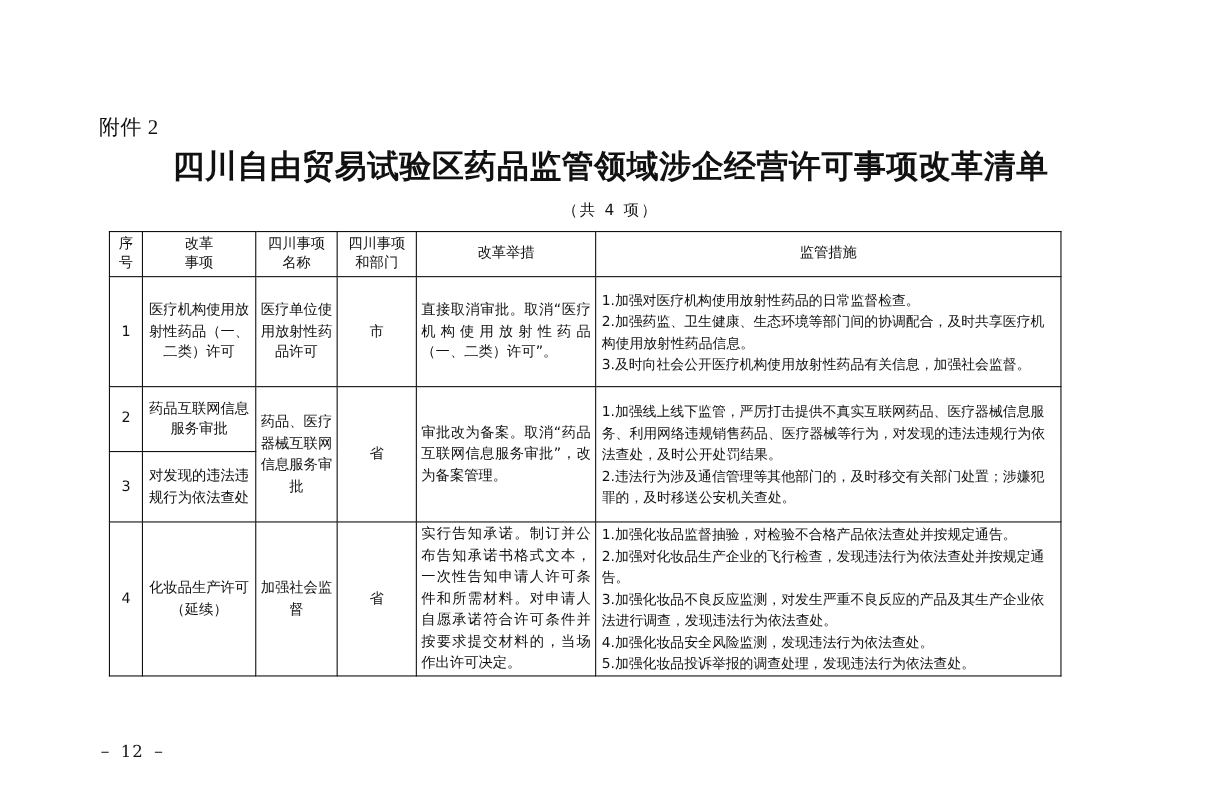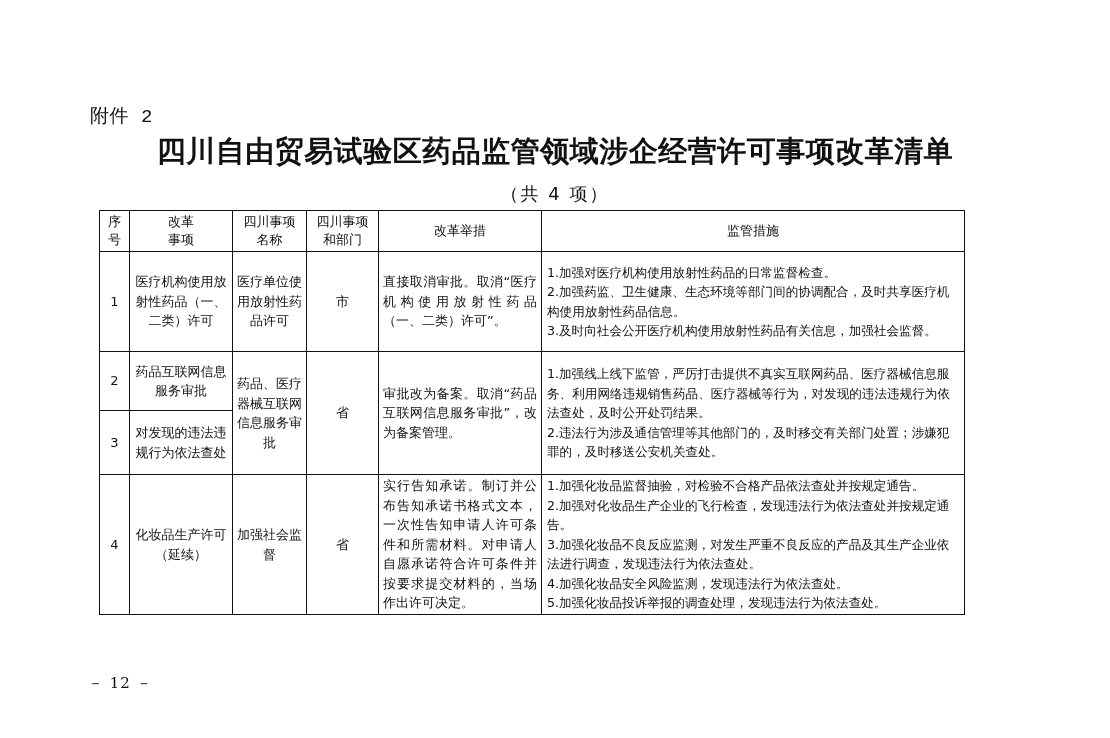--- a/index.html
+++ b/index.html
@@ -1,19 +1,19 @@
 <!DOCTYPE html>
 <html><head>
 <meta charset="utf-8">
 <style>
   html, body { margin:0; padding:0; background:#ffffff; }
   body { width:1110px; height:738px; position:relative; overflow:hidden; color:#111; font-family:"DejaVu Serif", serif; }
-  .attach { position:absolute; left:90px; top:103px; font-family:Liberation Mono, monospace; font-size:19px; letter-spacing:0.5px; }
+  .attach { position:absolute; left:90px; top:103px; font-family:Liberation Serif, serif; font-size:19px; letter-spacing:0.5px; }
   .title { position:absolute; left:0; width:1110px; top:132px; text-align:center; font-family:Liberation Mono, monospace; font-weight:bold; font-size:29px; letter-spacing:0.5px; }
-  .subtitle { position:absolute; left:0; width:1110px; top:182px; text-align:center; font-family:"DejaVu Sans", sans-serif; font-size:18px; letter-spacing:2px; }
+  .subtitle { position:absolute; left:0; width:1110px; top:182px; text-align:center; font-family:"DejaVu Sans", sans-serif; font-size:14px; letter-spacing:2px; }
   table.main { position:absolute; left:99px; top:210px; border-collapse:collapse; table-layout:fixed; width:865px; }
   table.main td, table.main th { border:1.5px solid #111; font-family:"DejaVu Sans", sans-serif; font-weight:normal; font-size:13px; line-height:19.5px; vertical-align:middle; padding:0 4px; }
   table.main th { text-align:center; height:40px; line-height:18px; }
   .c { text-align:center; }
   .j { text-align:justify; }
   .num { font-family:"DejaVu Serif", serif; font-size:13px; text-align:center; padding:0 !important; }
   .measures { text-align:left; padding:0 5px !important; font-size:12.6px !important; }
   .reform { padding:0 4px !important;margin-left:41px; }
   .footer { position:absolute; left:88px; top:674px; font-family:"DejaVu Serif", serif; font-size:15px; letter-spacing:1px; }
 </style>

